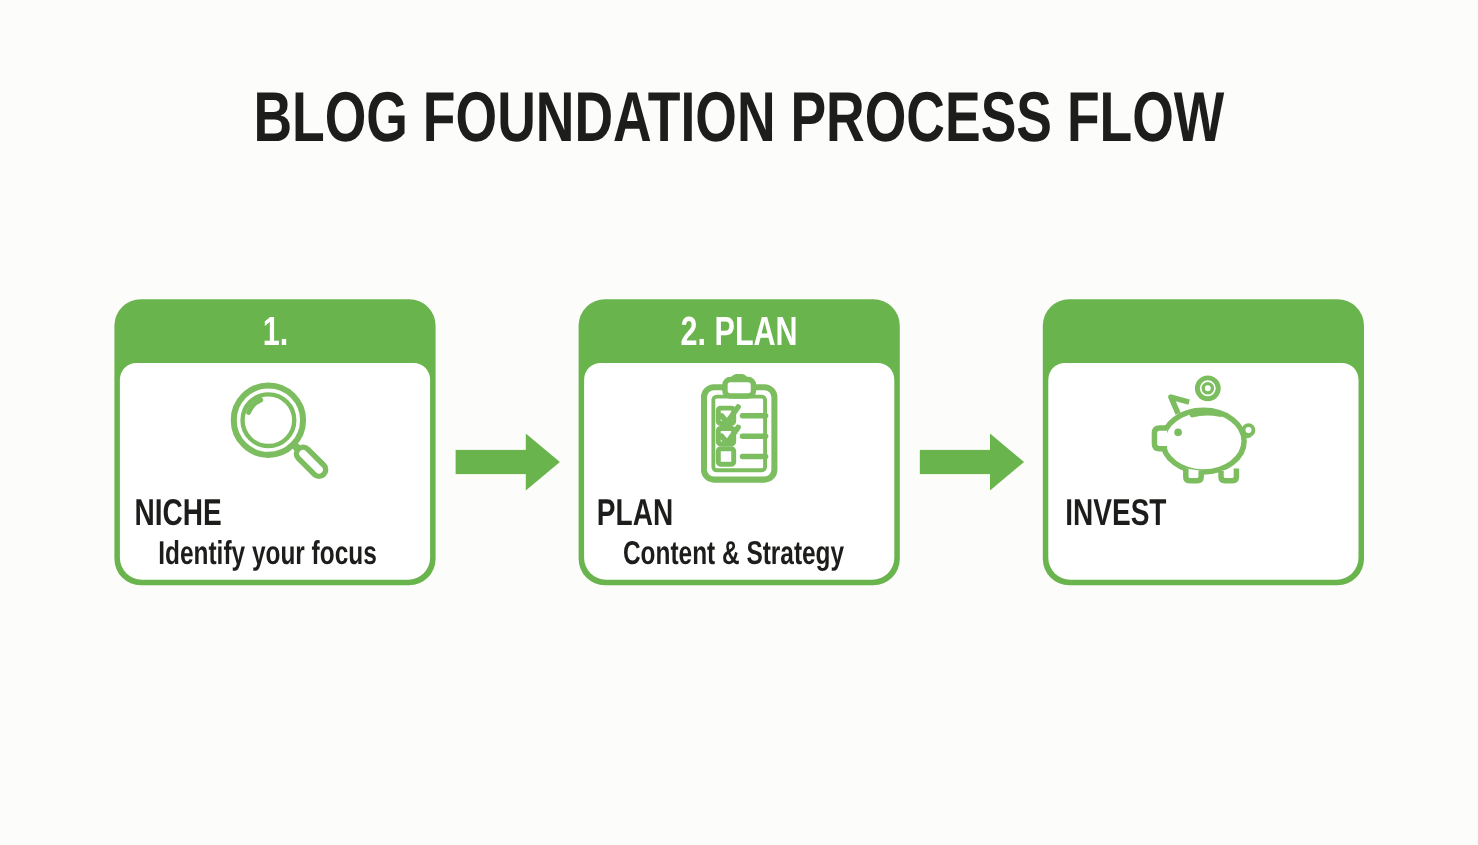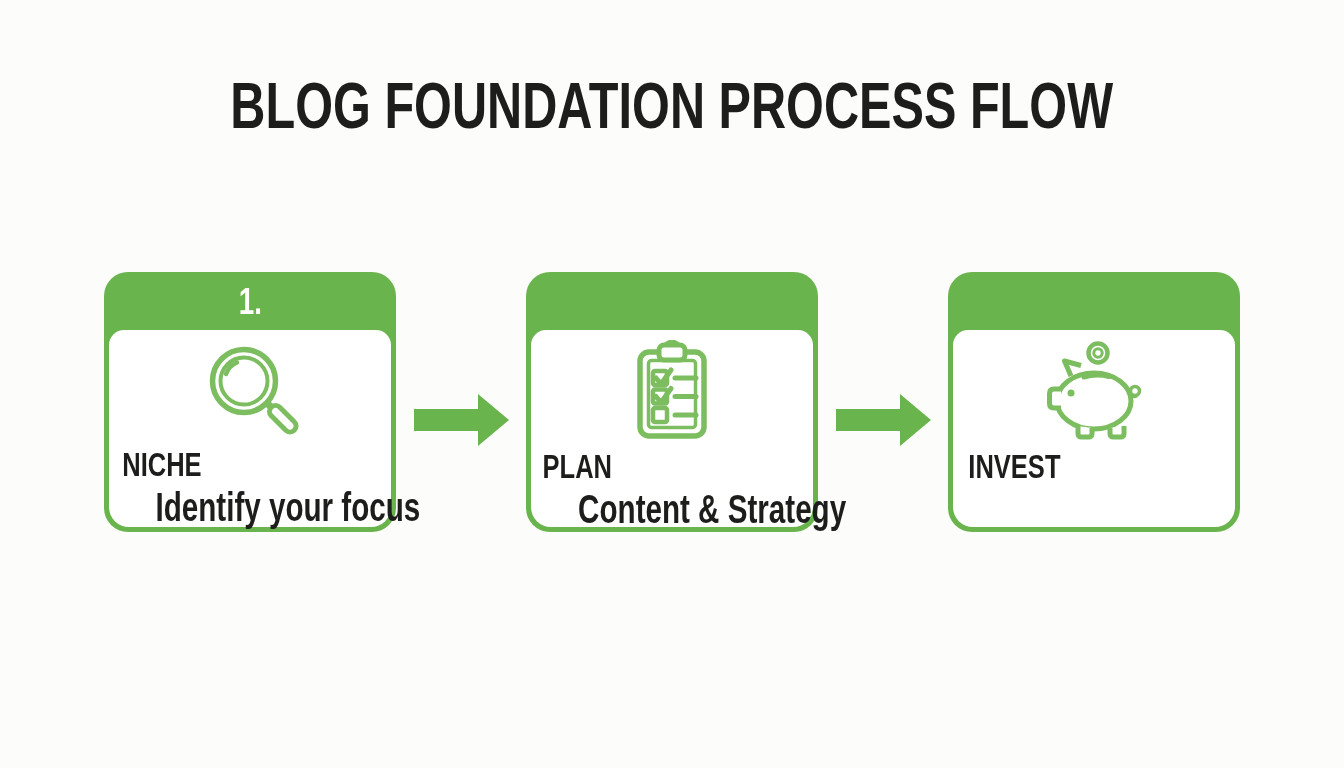--- a/index.html
+++ b/index.html
@@ -68,21 +68,21 @@
     display:flex;align-items:center;justify-content:center;
   }
   .step-label{
     font-size:34px;
     font-weight:800;
     line-height:1.05;
     margin-top:5px;
   }
   .step-label .cond{transform:scaleX(0.75);}
   .step-desc{
-    font-size:40px;
+    font-size:30px;
     font-weight:700;
     line-height:1.05;
     margin-top:3px;
   }
   .step-desc .cond{transform:scaleX(0.74);}
   .connector{
     width:130px;
     flex:0 0 auto;
     display:flex;justify-content:center;align-items:center;
     margin-top:36px;
@@ -121,20 +121,23 @@
   </div>
 
   <div class="connector">
     <svg width="95" height="52" viewBox="0 0 95 52" fill="#6ab44d">
       <rect x="0" y="15" width="66" height="22"></rect>
       <polygon points="64,0 95,26 64,52"></polygon>
     </svg>
   </div>
 
   <div class="card">
+    <div class="card-header">
+      <span class="cond">2. PLAN</span>
+    </div>
     <div class="card-body">
       <div class="icon-wrap">
         <svg width="100" height="104" viewBox="0 0 100 104" fill="none" stroke="#7cbd5f">
           <rect x="18" y="12" width="64" height="84" rx="9" stroke-width="5.5"></rect>
           <rect x="26.5" y="20.5" width="47" height="67" rx="3" stroke-width="3.5"></rect>
           <rect x="37" y="5" width="26" height="15" rx="5" stroke-width="5" fill="#ffffff"></rect>
           <path d="M43 6 A 8 8 0 0 1 57 6" stroke-width="4.5"></path>
           <rect x="31" y="31" width="14" height="14" rx="2" stroke-width="4.5"></rect>
           <polyline points="34,38 39,44 49,30" stroke-width="5" stroke-linecap="round" stroke-linejoin="round"></polyline>
           <line x1="53" y1="38" x2="74" y2="38" stroke-width="5" stroke-linecap="round"></line>

